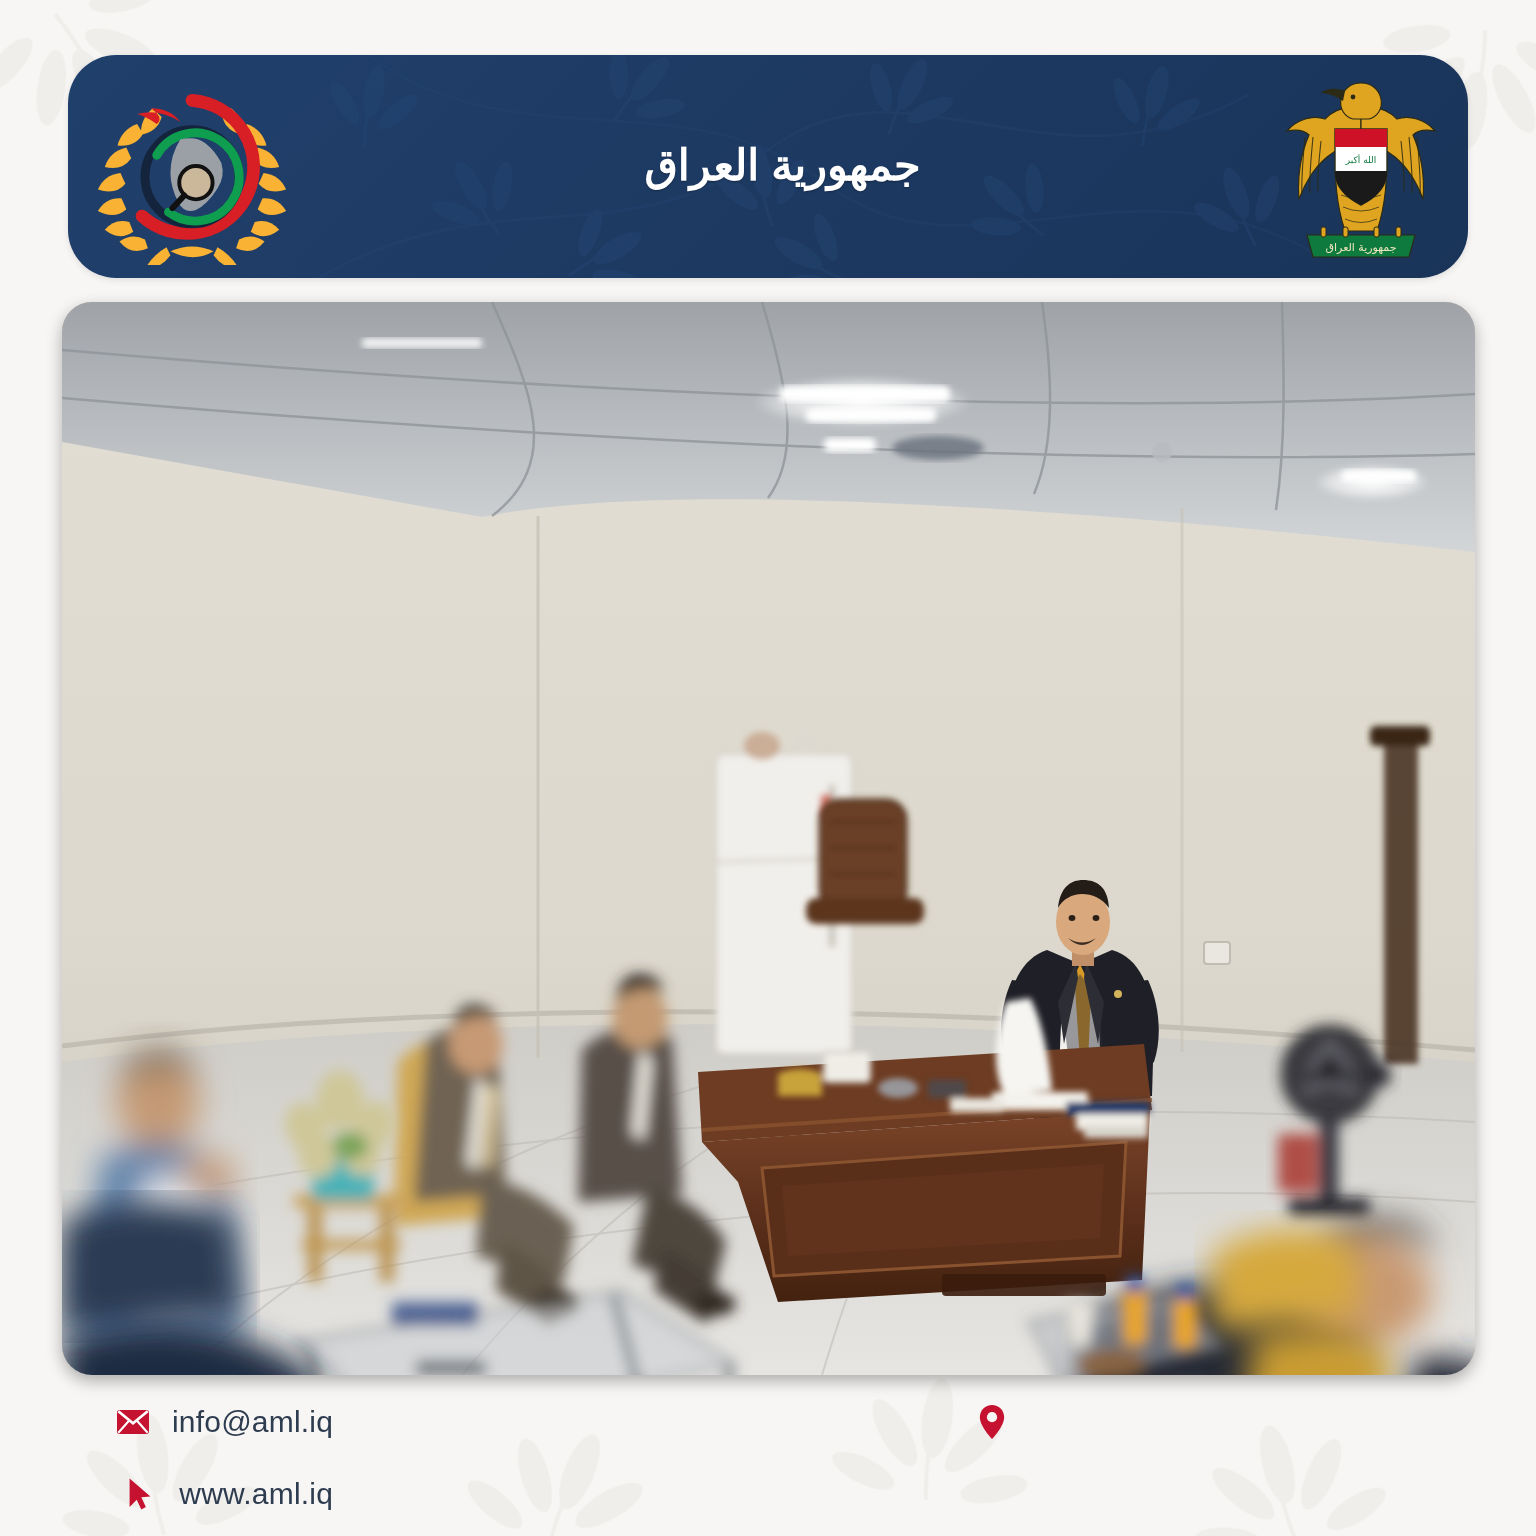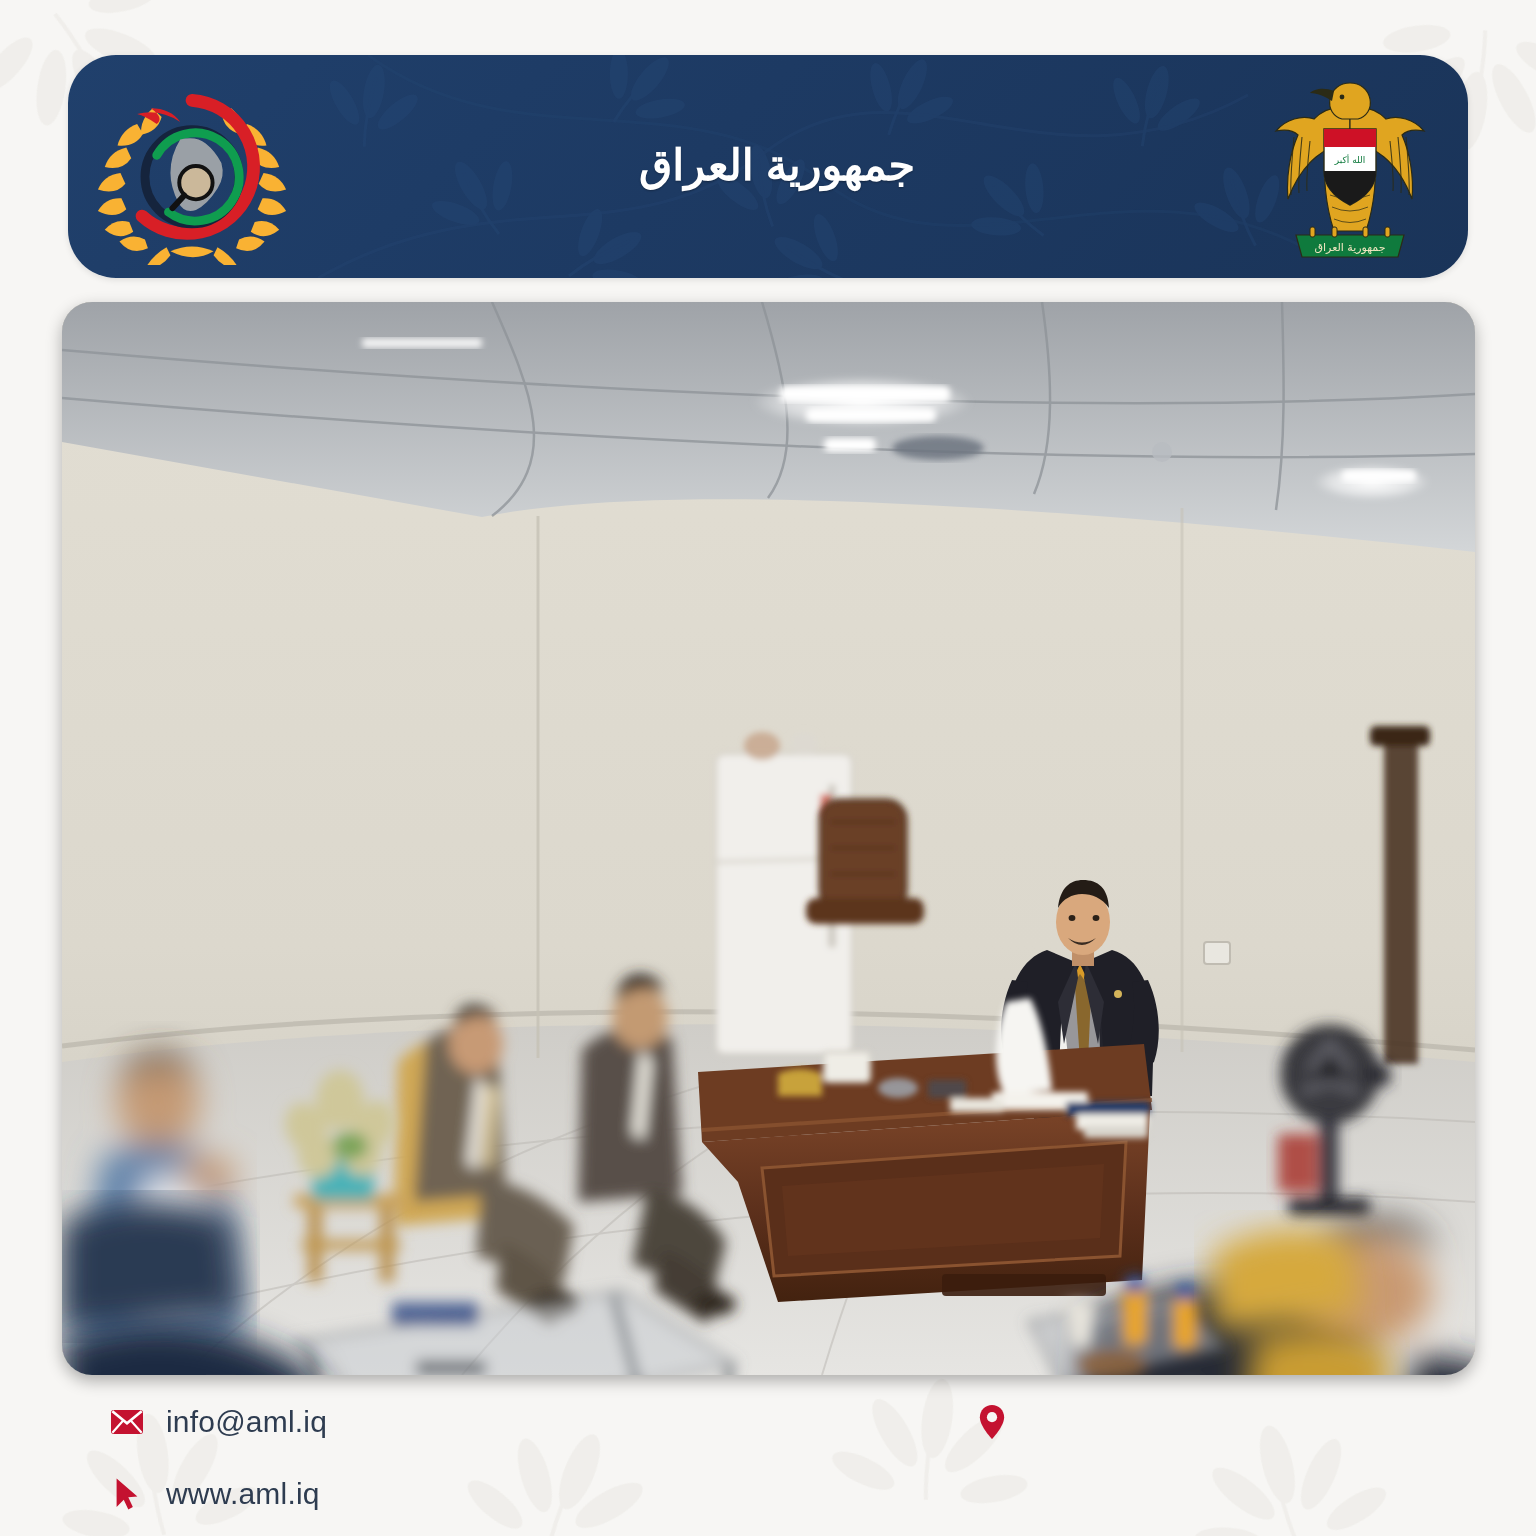--- a/index.html
+++ b/index.html
@@ -45,21 +45,21 @@
     inset: 0;
     opacity: .30;
     pointer-events: none;
   }
   .header-inner {
     position: absolute;
     inset: 0;
     display: flex;
     align-items: center;
     justify-content: space-between;
-    padding: 0 32px 0 26px;
+    padding: 0 21px 0 26px;
     box-sizing: border-box;
   }
 
   .logo-left {
     width: 196px;
     height: 196px;
     flex: 0 0 196px;
     position: relative;
   }
   .emblem-right {
@@ -114,21 +114,21 @@
     width: 1536px;
     height: 136px;
   }
   .footer-col {
     position: absolute;
     top: 0;
     display: flex;
     flex-direction: column;
     gap: 28px;
   }
-  .footer-col.left  { left: 110px; }
+  .footer-col.left  { left: 116px; align-items: flex-end; }
   .footer-col.right { left: 975px; }
 
   .contact-row {
     display: flex;
     align-items: center;
     gap: 22px;
     height: 44px;
   }
   .contact-icon {
     width: 34px;

